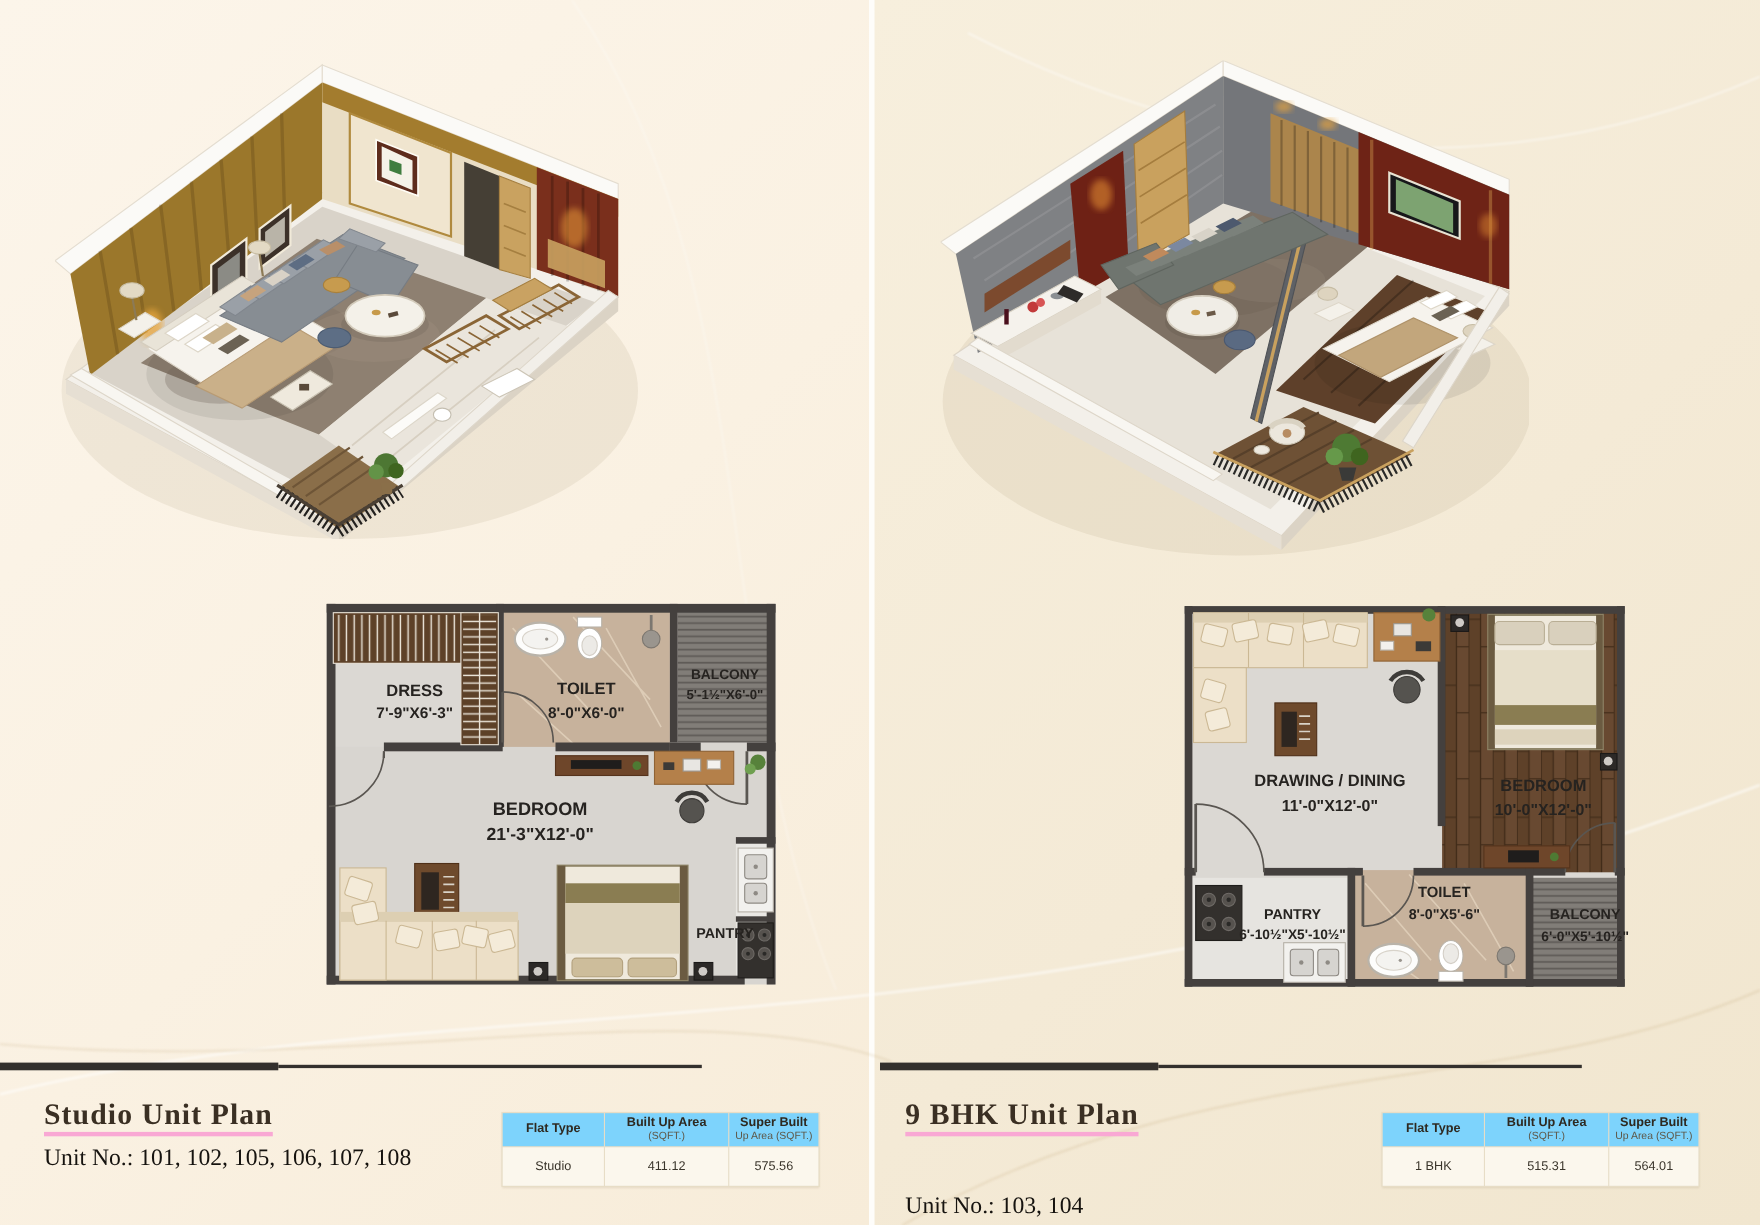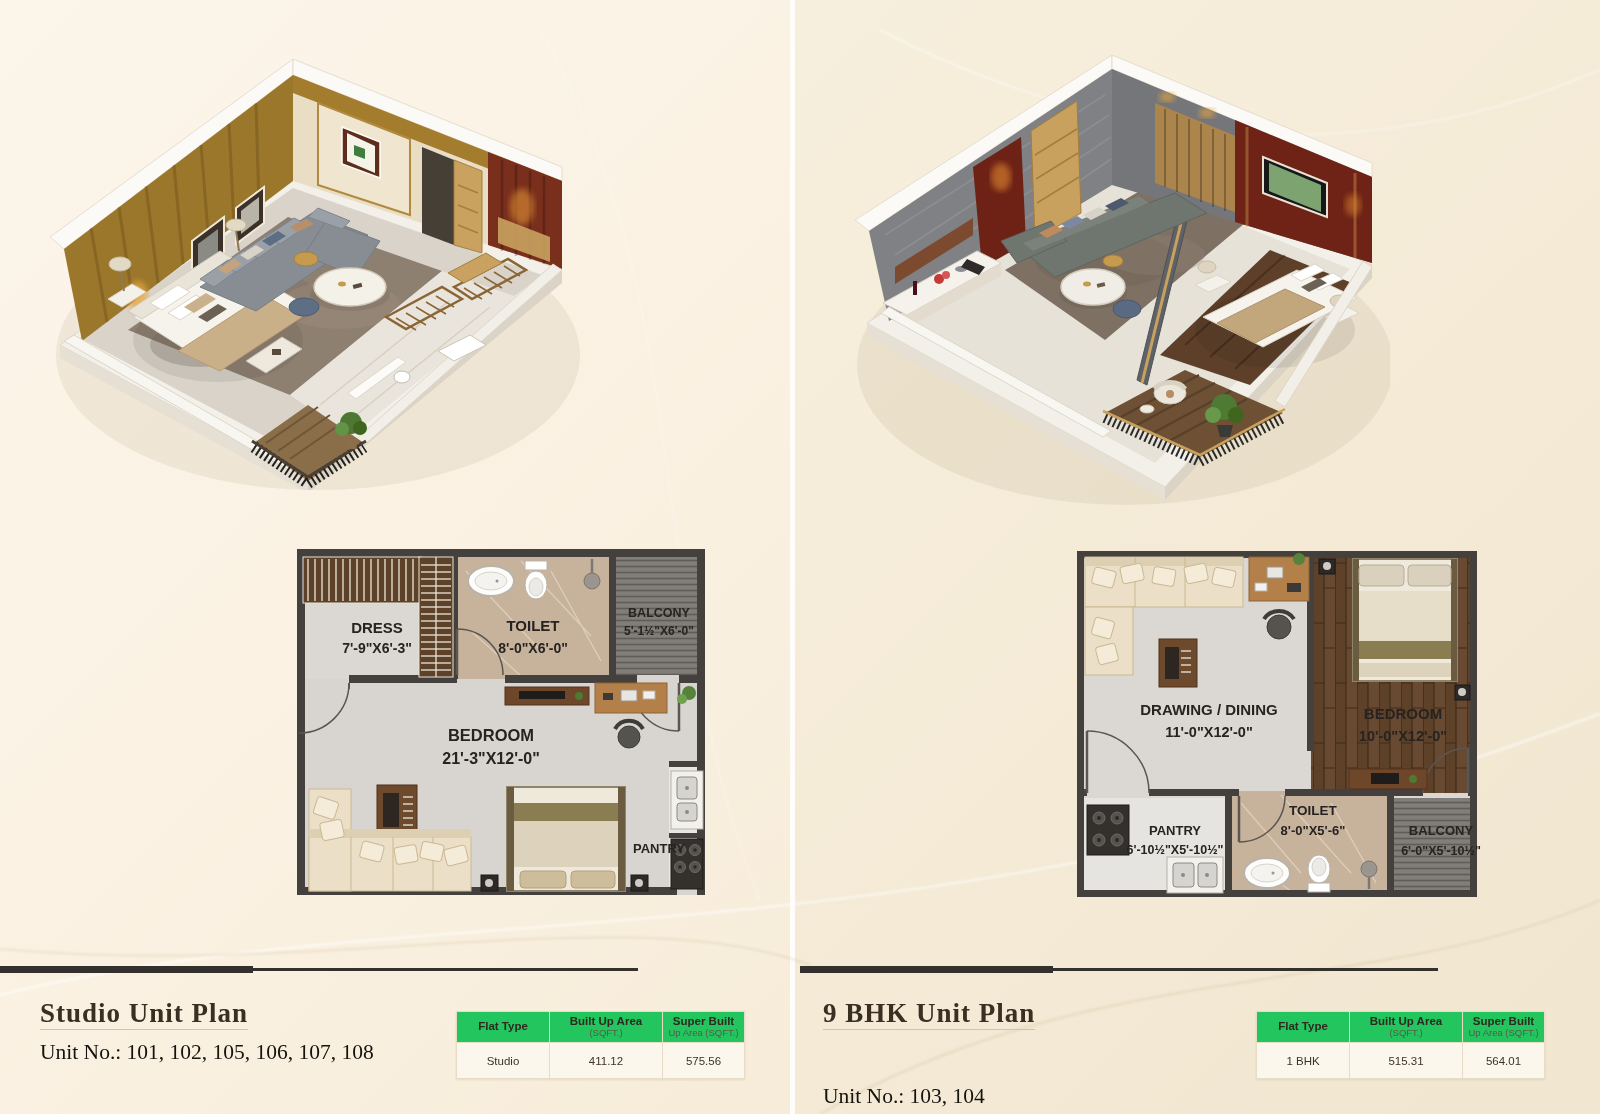--- a/index.html
+++ b/index.html
@@ -9,28 +9,28 @@
   .half-left{left:0;width:790px;background:linear-gradient(135deg,#fcf5ea 0%,#faf1e2 55%,#f7ecd9 100%);}
   .v-divider{position:absolute;left:790px;top:0;width:5px;height:1114px;background:#fefdfa;}
   .half-right{left:795px;width:805px;background:linear-gradient(135deg,#f7efdd 0%,#f4ead6 55%,#f1e6cf 100%);}
   .swirls{position:absolute;left:0;top:0;pointer-events:none;filter:blur(1.2px);}
   .abs{position:absolute;}
   
   .rule-thick{position:absolute;height:7px;background:#33302d;}
   .rule-thin{position:absolute;height:3px;background:#33302d;}
   
   .unit-title{position:absolute;font-family:"Liberation Serif",serif;font-weight:bold;
-      font-size:27px;letter-spacing:1px;color:#3a2f23;border-bottom:1px solid #f9a8d4;
+      font-size:27px;letter-spacing:1px;color:#3a2f23;border-bottom:4px solid #f9a8d4;
       padding-bottom:2px;line-height:1;}
   .unit-no{position:absolute;font-family:"Liberation Serif",serif;font-size:21.5px;color:#16130f;}
   
   .spec-table{position:absolute;width:287px;display:grid;
       grid-template-columns:92px 112px 81px;gap:1px;background:#e7ddc6;
       border:1px solid #e7ddc6;box-shadow:0 1px 2px rgba(120,100,60,.15);}
-  .spec-table .th{background:#22c55e;color:#2e2920;font-size:11.5px;font-weight:bold;
+  .spec-table .th{background:#7dd3fc;color:#2e2920;font-size:11.5px;font-weight:bold;
       display:flex;flex-direction:column;align-items:center;justify-content:center;
       height:30px;text-align:center;line-height:1.15;}
   .spec-table .th .sub{font-weight:normal;font-size:9.5px;color:#5e5747;}
   .spec-table .td{background:#fbf7ed;color:#3a352b;font-size:11.5px;height:35px;
       display:flex;align-items:center;justify-content:center;}
   svg text{font-family:"Liberation Sans",sans-serif;}
   .room-name{font-weight:bold;fill:#262320;}
   .room-dim{font-weight:bold;fill:#262320;}
 </style>
 </head>

